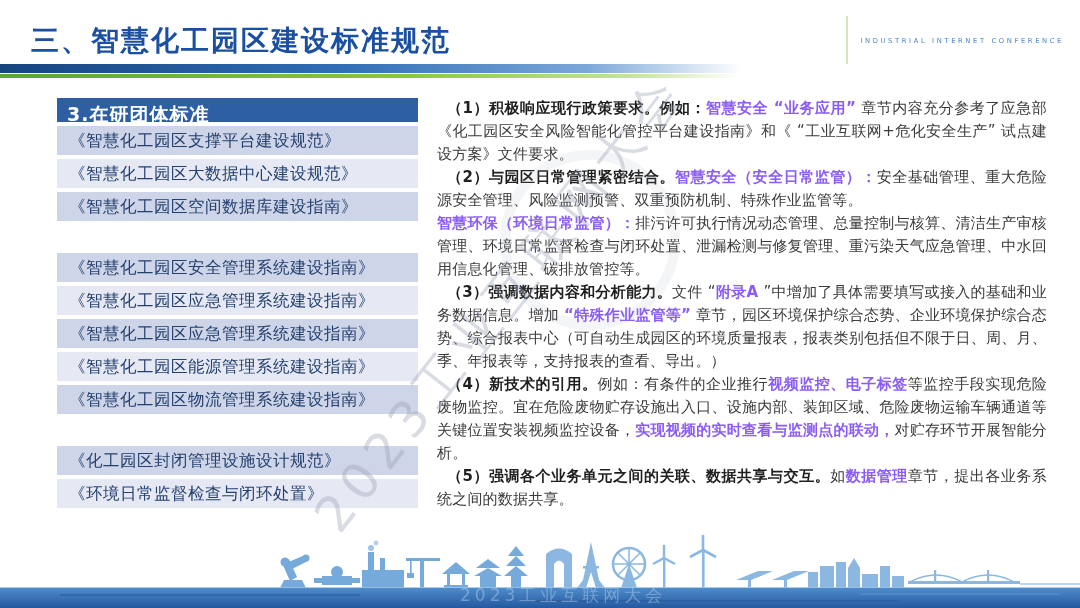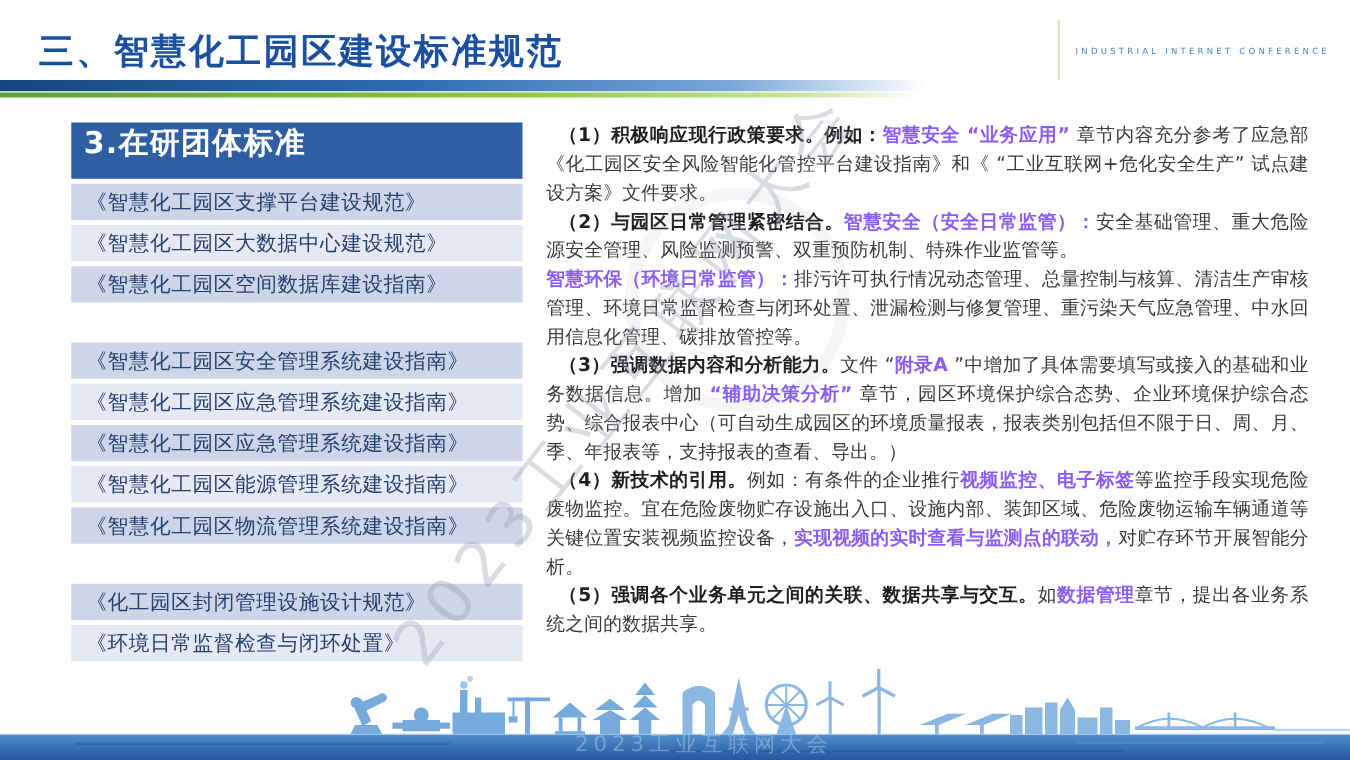--- a/index.html
+++ b/index.html
@@ -27,22 +27,22 @@
   .logo-year-block { text-align:center; }
   .logo-year { font-size:40px; font-weight:700; color:#8cc63f; line-height:0.95; letter-spacing:2px; }
   .logo-venue { font-size:7.5px; color:#97a78d; margin-top:3px; letter-spacing:0.5px; }
   .logo-divider { width:2px; height:48px; background:#d7e5c0; }
   .logo-name { font-size:21px; font-weight:700; color:#2e74b5; letter-spacing:7px; white-space:nowrap; }
   .logo-name-en { font-size:6.8px; color:#4a86c8; letter-spacing:2.6px; margin-top:1px; white-space:nowrap; }
   .logo-tagline { font-size:9.5px; font-weight:700; color:#2e74b5; margin-top:4px; letter-spacing:0.8px; white-space:nowrap; }
   
   .sidebar { position:absolute; left:57px; top:98px; width:361px; }
   .sb-header {
-    height:45px; line-height:33px; background:#2e5fa3; color:#ffffff;
-    font-size:24px; font-weight:700; padding-left:10px; letter-spacing:1px;
+    height:24px; line-height:33px; background:#2e5fa3; color:#ffffff;
+    font-size:19px; font-weight:700; padding-left:10px; letter-spacing:1px;
   }
   .sb-item {
     height:29px; line-height:29px; margin-top:4px; padding-left:12px;
     font-size:16.5px; color:#24406f; letter-spacing:0.5px; white-space:nowrap;
   }
   .sb-item.dark  { background:#ced5e8; }
   .sb-item.light { background:#e6e9f4; }
   .sb-gap { height:28px; }
   
   .content { position:absolute; left:437px; top:97px; width:610px; }
@@ -103,21 +103,21 @@
         <div class="sb-gap"></div>
         <div class="sb-item dark">《化工园区封闭管理设施设计规范》</div>
         <div class="sb-item light">《环境日常监督检查与闭环处置》</div>
       </div>
   </div>
 
   <div class="content">
       <p class="para indent"><span class="run-bold">（1）积极响应现行政策要求。例如：</span><span class="run-blue">智慧安全 “业务应用”</span><span class="run-normal"> 章节内容充分参考了应急部《化工园区安全风险智能化管控平台建设指南》和《 “工业互联网+危化安全生产” 试点建设方案》文件要求。</span></p>
       <p class="para indent"><span class="run-bold">（2）与园区日常管理紧密结合。</span><span class="run-blue">智慧安全（安全日常监管）：</span><span class="run-normal">安全基础管理、重大危险源安全管理、风险监测预警、双重预防机制、特殊作业监管等。</span></p>
       <p class="para"><span class="run-blue">智慧环保（环境日常监管）：</span><span class="run-normal">排污许可执行情况动态管理、总量控制与核算、清洁生产审核管理、环境日常监督检查与闭环处置、泄漏检测与修复管理、重污染天气应急管理、中水回用信息化管理、碳排放管控等。</span></p>
-      <p class="para indent"><span class="run-bold">（3）强调数据内容和分析能力。</span><span class="run-normal">文件 “</span><span class="run-blue">附录A</span><span class="run-normal"> ”中增加了具体需要填写或接入的基础和业务数据信息。增加 </span><span class="run-blue">“辅助决策分析”</span><span class="run-normal"> 章节，园区环境保护综合态势、企业环境保护综合态势、综合报表中心（可自动生成园区的环境质量报表，报表类别包括但不限于日、周、月、季、年报表等，支持报表的查看、导出。）</span></p>
+      <p class="para indent"><span class="run-bold">（3）强调数据内容和分析能力。</span><span class="run-normal">文件 “</span><span class="run-blue">附录A</span><span class="run-normal"> ”中增加了具体需要填写或接入的基础和业务数据信息。增加 </span><span class="run-blue">“特殊作业监管等”</span><span class="run-normal"> 章节，园区环境保护综合态势、企业环境保护综合态势、综合报表中心（可自动生成园区的环境质量报表，报表类别包括但不限于日、周、月、季、年报表等，支持报表的查看、导出。）</span></p>
       <p class="para indent"><span class="run-bold">（4）新技术的引用。</span><span class="run-normal">例如：有条件的企业推行</span><span class="run-blue">视频监控、电子标签</span><span class="run-normal">等监控手段实现危险废物监控。宜在危险废物贮存设施出入口、设施内部、装卸区域、危险废物运输车辆通道等关键位置安装视频监控设备，</span><span class="run-blue">实现视频的实时查看与监测点的联动，</span><span class="run-normal">对贮存环节开展智能分析。</span></p>
       <p class="para indent"><span class="run-bold">（5）强调各个业务单元之间的关联、数据共享与交互。</span><span class="run-normal">如</span><span class="run-blue">数据管理</span><span class="run-normal">章节，提出各业务系统之间的数据共享。</span></p>
     </div>
 
   <div class="watermark-ring"></div>
   <div class="watermark-diagonal">2023工业互联网大会</div>
   <div class="watermark-bottom">2023工业互联网大会</div>
 
   <svg class="skyline" viewBox="0 0 1080 90" preserveAspectRatio="none">
     <defs>

